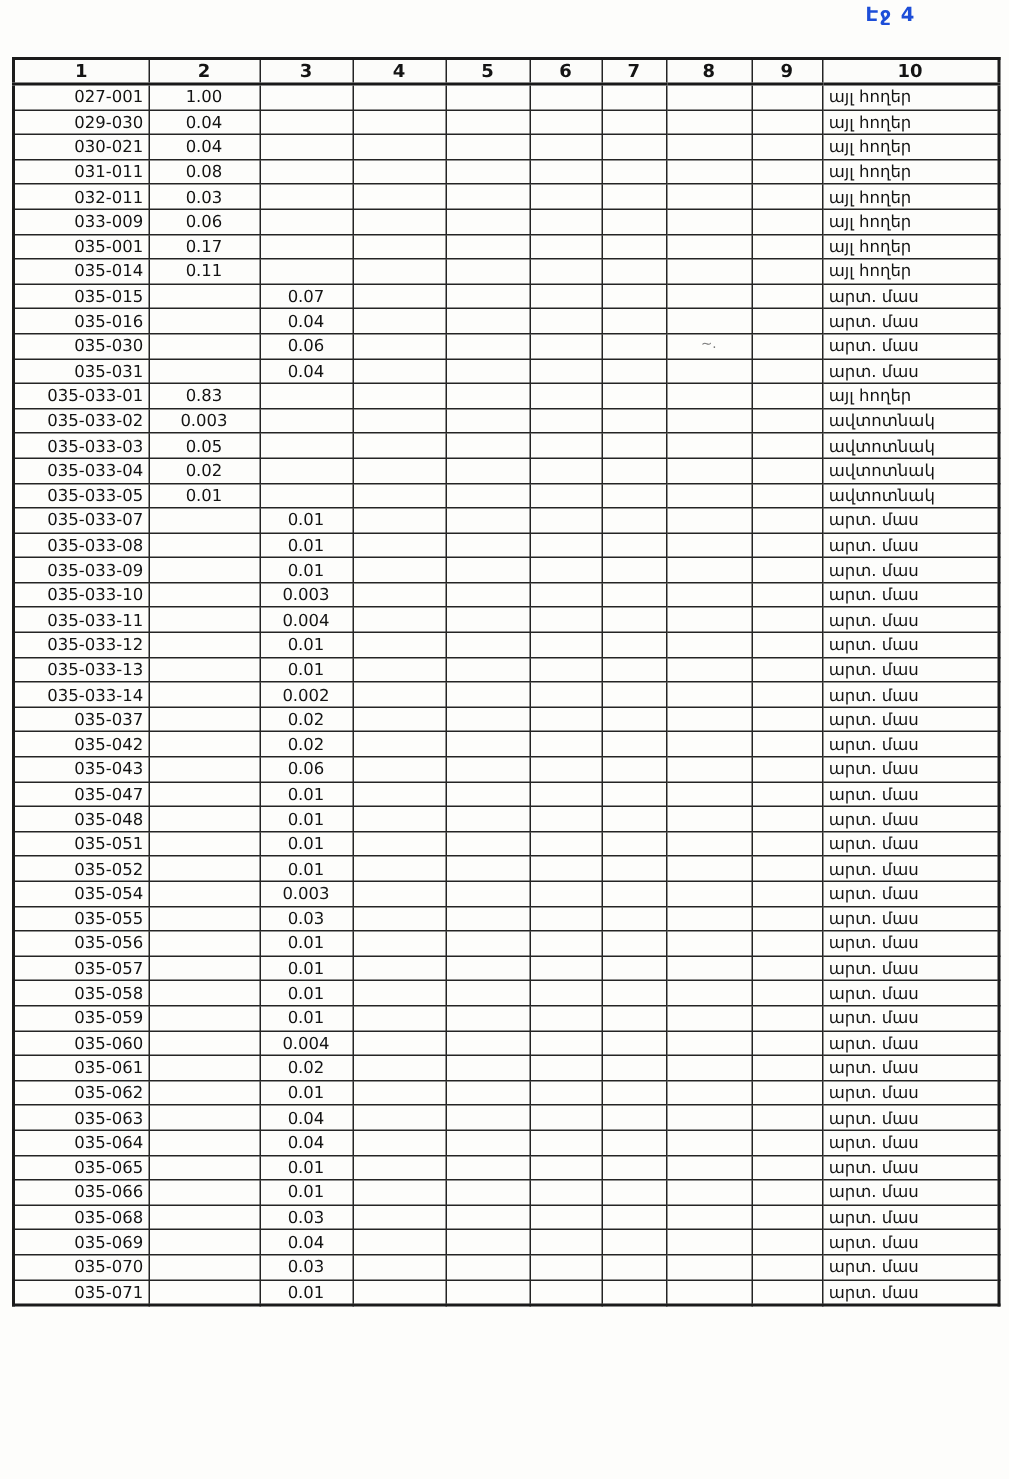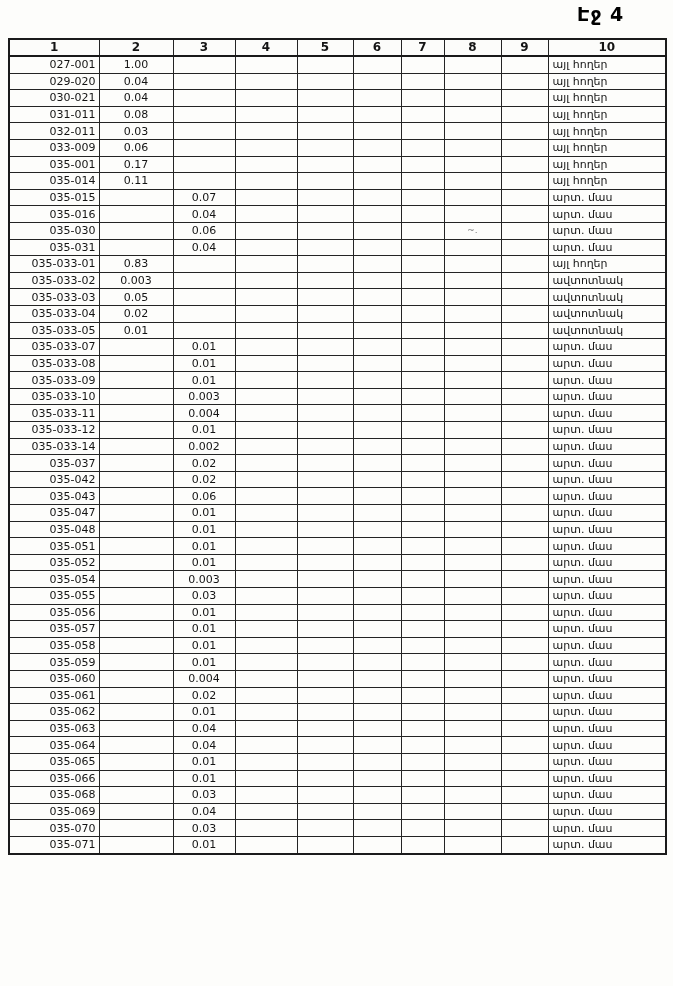--- a/index.html
+++ b/index.html
@@ -13,24 +13,24 @@
     height: 986px;
     background: #fdfdfb;
     font-family: "DejaVu Sans", sans-serif;
     color: #141414;
     overflow: hidden;
   }
   .page-number {
     position: absolute;
     top: 3px;
     left: 577px;
-    font-size: 19px;
+    font-size: 13px;
     font-weight: bold;
     letter-spacing: 1px;
-    color: #000000;
+    color: #1d4ed8;
   }
   table.grid {
     position: absolute;
     left: 8px;
     top: 38px;
     width: 658px;
     border-collapse: collapse;
     table-layout: fixed;
     border: 2px solid #1b1b1b;
   }
@@ -108,21 +108,21 @@
           <td class="col-num"></td>
           <td class="col-num"></td>
           <td class="col-num"></td>
           <td class="col-num"></td>
           <td class="col-num"></td>
           <td class="col-num"></td>
           <td class="col-num"></td>
           <td class="col-label">այլ հողեր</td>
         </tr>
         <tr>
-          <td class="col-code">029-020</td>
+          <td class="col-code">029-030</td>
           <td class="col-num">0.04</td>
           <td class="col-num"></td>
           <td class="col-num"></td>
           <td class="col-num"></td>
           <td class="col-num"></td>
           <td class="col-num"></td>
           <td class="col-num"></td>
           <td class="col-num"></td>
           <td class="col-label">այլ հողեր</td>
         </tr>
@@ -361,20 +361,32 @@
           <td class="col-num"></td>
           <td class="col-num"></td>
           <td class="col-num"></td>
           <td class="col-num"></td>
           <td class="col-num"></td>
           <td class="col-num"></td>
           <td class="col-label">արտ. մաս</td>
         </tr>
         <tr>
           <td class="col-code">035-033-12</td>
+          <td class="col-num"></td>
+          <td class="col-num">0.01</td>
+          <td class="col-num"></td>
+          <td class="col-num"></td>
+          <td class="col-num"></td>
+          <td class="col-num"></td>
+          <td class="col-num"></td>
+          <td class="col-num"></td>
+          <td class="col-label">արտ. մաս</td>
+        </tr>
+        <tr>
+          <td class="col-code">035-033-13</td>
           <td class="col-num"></td>
           <td class="col-num">0.01</td>
           <td class="col-num"></td>
           <td class="col-num"></td>
           <td class="col-num"></td>
           <td class="col-num"></td>
           <td class="col-num"></td>
           <td class="col-num"></td>
           <td class="col-label">արտ. մաս</td>
         </tr>

